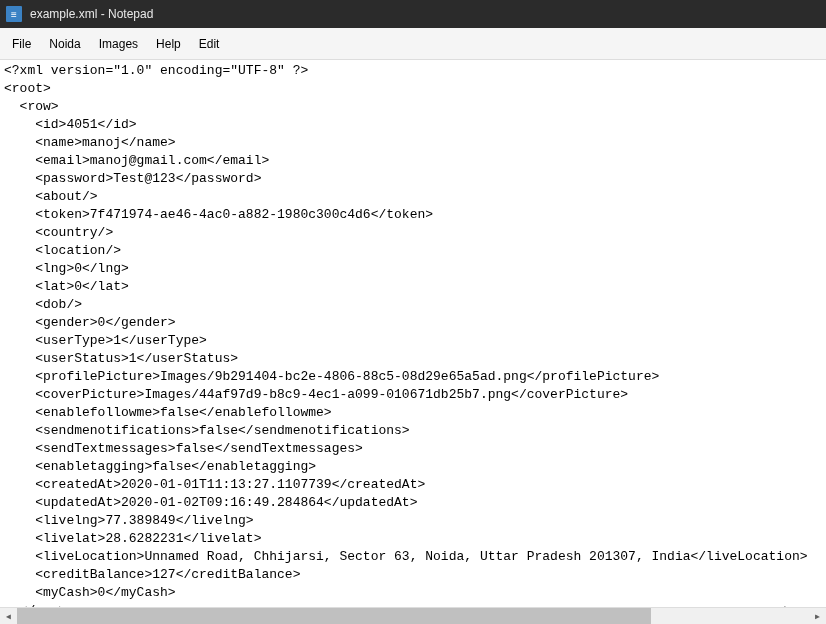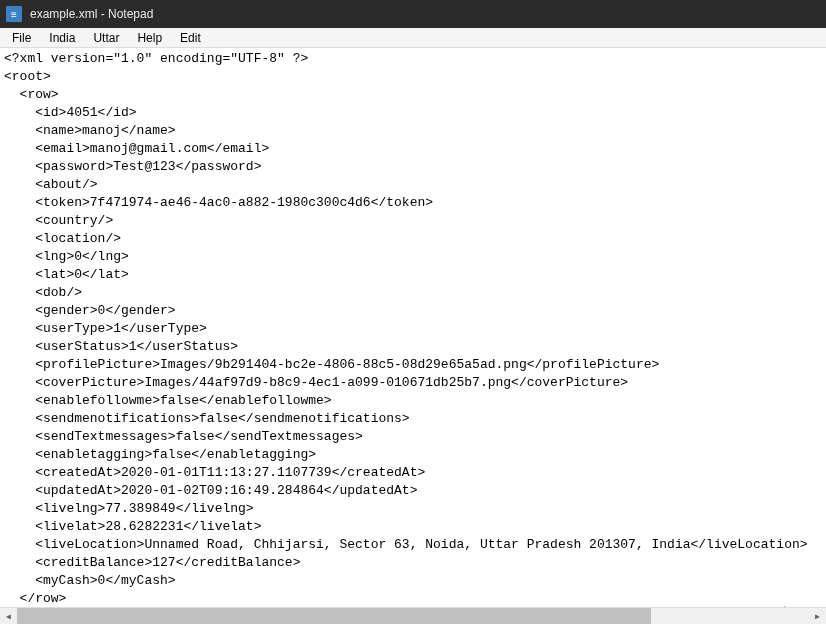--- a/index.html
+++ b/index.html
@@ -34,21 +34,21 @@
       display: inline-flex;
       align-items: center;
       justify-content: center;
       color: white;
       font-size: 10px;
       border-radius: 1px;
     }
     .menubar {
       background: #f5f5f5;
       border-bottom: 1px solid #ddd;
-      height: 20px;
+      height: 32px;
       display: flex;
       align-items: center;
       padding: 0 4px;
       font-family: "Segoe UI", sans-serif;
       font-size: 12px;
       gap: 2px;
     }
     .menu-item {
       padding: 2px 8px;
       cursor: pointer;
@@ -107,22 +107,22 @@
 </head>
 <body>
 
 <div class="titlebar">
   <span class="titlebar-icon">≡</span>
   <span>example.xml - Notepad</span>
 </div>
 
 <div class="menubar">
   <span class="menu-item">File</span>
-  <span class="menu-item">India</span>
-  <span class="menu-item">Uttar</span>
+  <span class="menu-item">Noida</span>
+  <span class="menu-item">Images</span>
   <span class="menu-item">Help</span>
   <span class="menu-item">Edit</span>
 </div>
 
 <div class="content" id="content-area">&lt;?xml version="1.0" encoding="UTF-8" ?&gt;
 &lt;root&gt;
   &lt;row&gt;
     &lt;id&gt;4051&lt;/id&gt;
     &lt;name&gt;manoj&lt;/name&gt;
     &lt;email&gt;manoj@gmail.com&lt;/email&gt;

